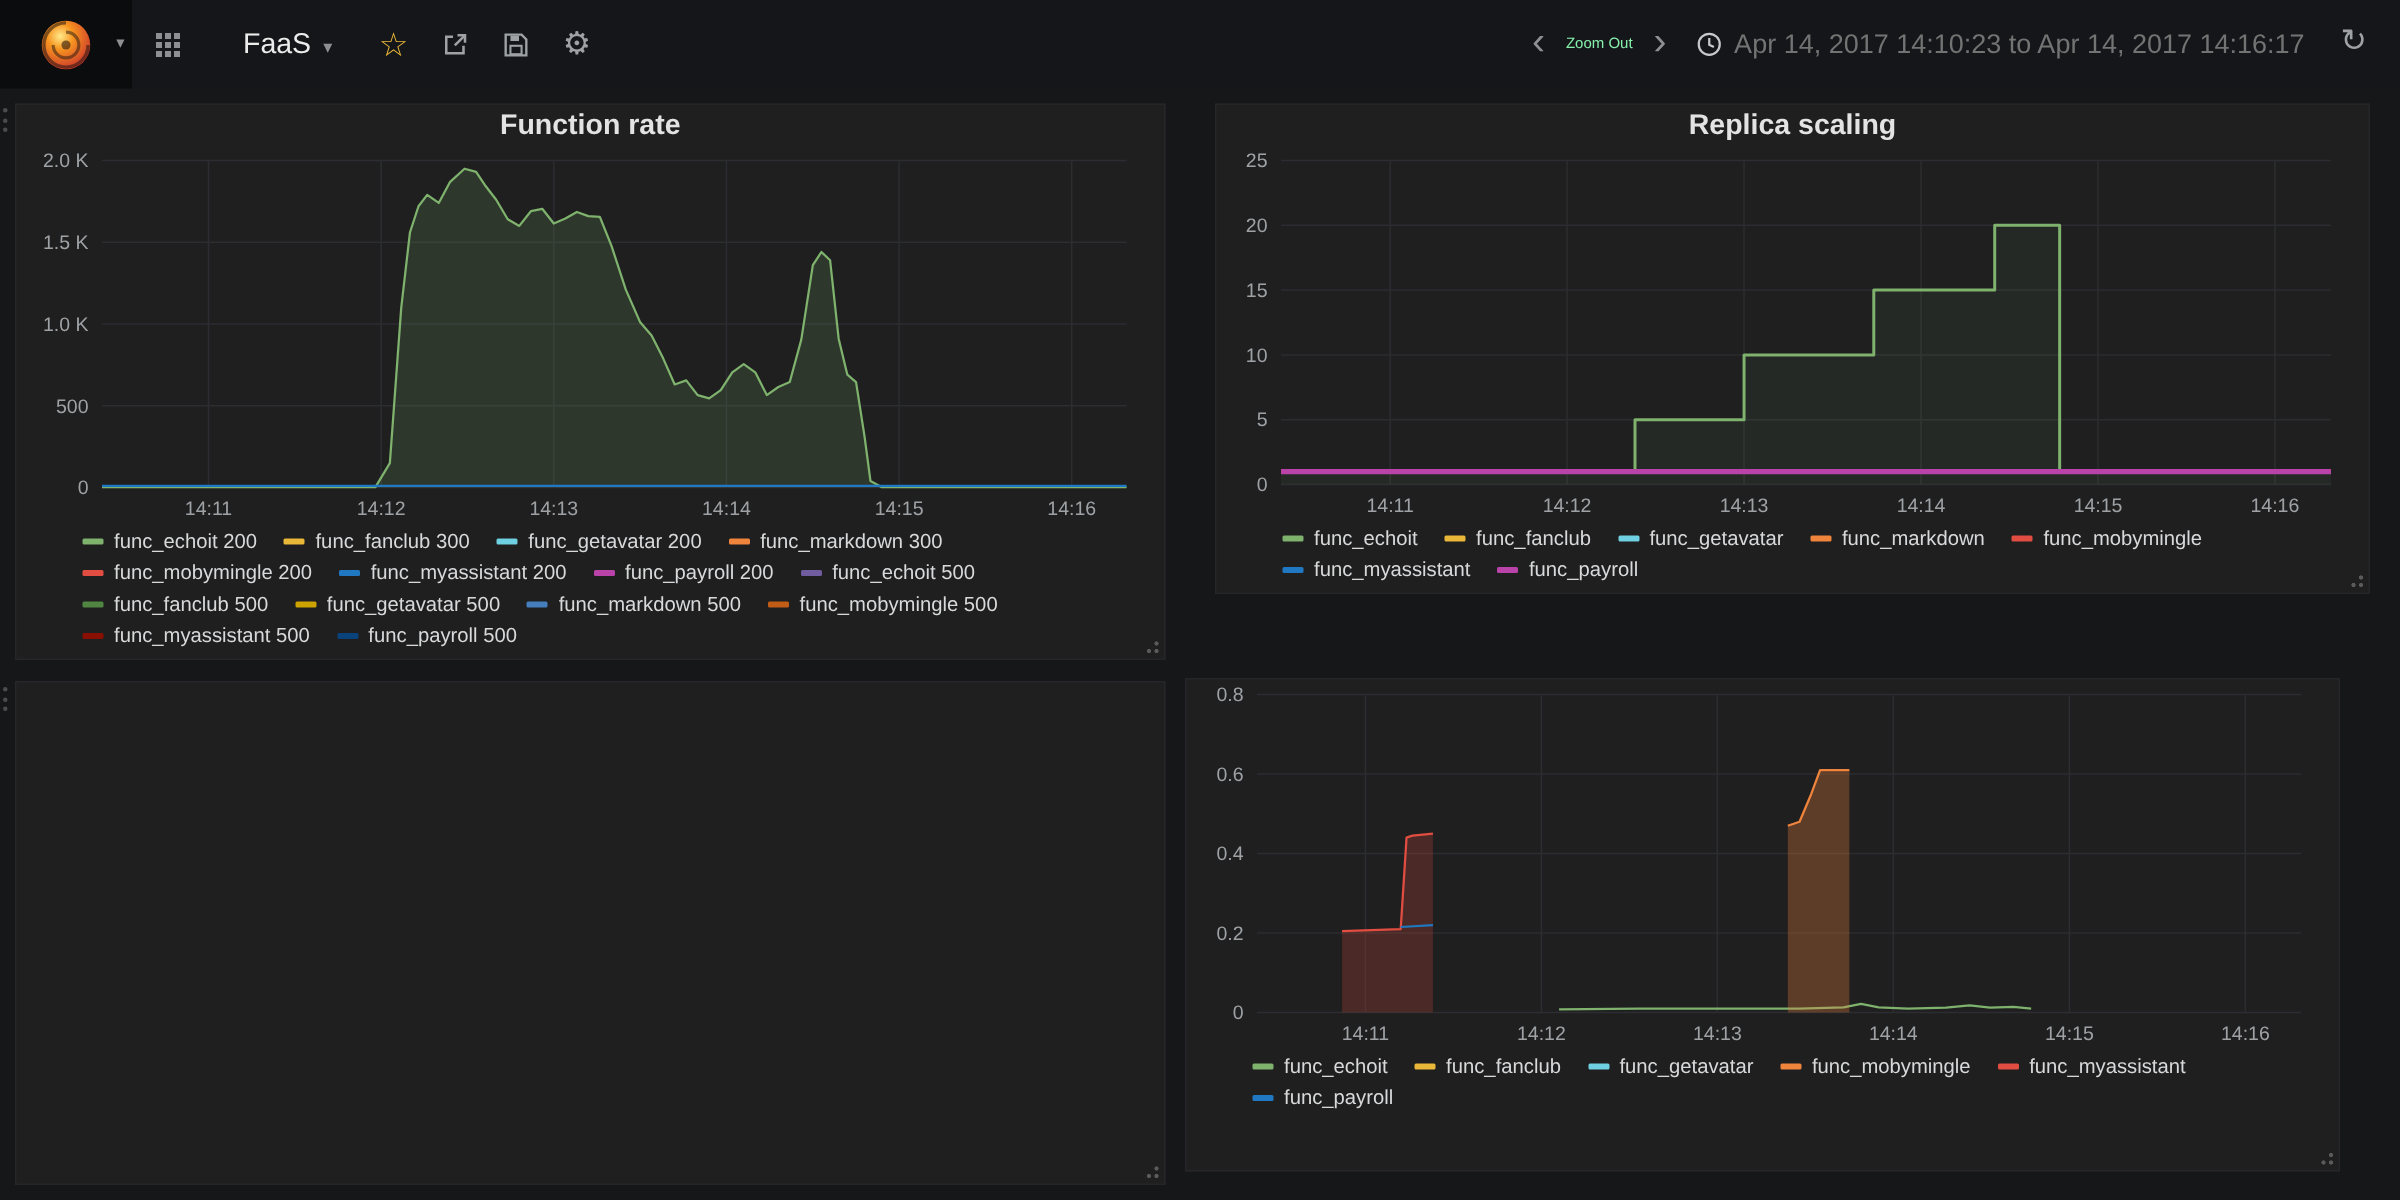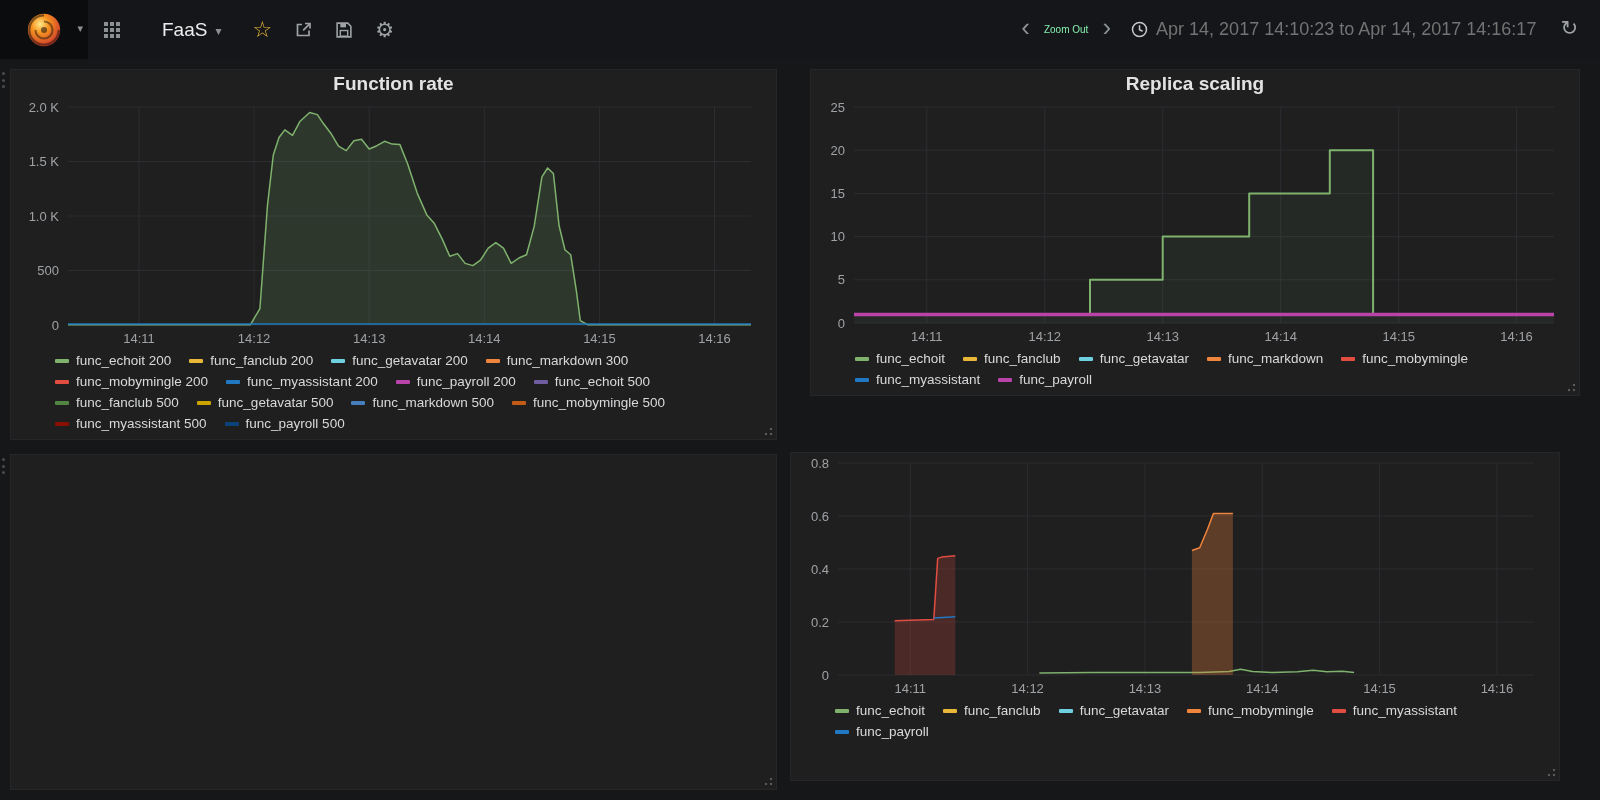--- a/index.html
+++ b/index.html
@@ -162,21 +162,21 @@
       <polyline points="52.0,227.8 234.3,227.8 243.9,211.7 251.5,108.1 257.3,58.0 263.0,40.5 268.8,32.9 276.5,38.3 284.1,24.2 293.7,15.5 301.4,17.6 307.2,26.3 314.8,36.2 322.5,49.2 330.2,53.6 337.9,43.8 345.5,42.2 353.2,52.0 360.9,48.7 368.6,44.3 376.2,47.1 383.9,47.6 391.6,66.7 401.2,96.1 410.8,117.9 418.4,126.6 426.1,141.9 433.8,159.3 441.5,156.6 449.1,166.4 456.8,168.6 464.5,163.1 472.2,151.2 479.8,145.7 487.5,151.2 495.2,166.4 502.9,161.0 510.5,157.7 518.2,129.4 525.9,79.8 531.6,71.0 537.4,76.5 543.1,128.8 548.9,152.8 554.7,157.7 560.4,194.2 564.3,223.6 571.9,227.8 735.0,227.8" fill="none" stroke="#7EB26D" stroke-width="1.5" stroke-linejoin="round"></polyline>
       <polyline points="52.0,226.9 735.0,226.9" fill="none" stroke="#1F78C1" stroke-width="1.5" stroke-linejoin="round"></polyline>
     </svg>
   <div class="legend">
       <span class="legend-item">
         <span class="legend-icon" style="background: rgb(126, 178, 109);"></span>
         <span>func_echoit 200</span>
       </span>
       <span class="legend-item">
         <span class="legend-icon" style="background: rgb(234, 184, 57);"></span>
-        <span>func_fanclub 200</span>
+        <span>func_fanclub 300</span>
       </span>
       <span class="legend-item">
         <span class="legend-icon" style="background: rgb(110, 208, 224);"></span>
         <span>func_getavatar 200</span>
       </span>
       <span class="legend-item">
         <span class="legend-icon" style="background: rgb(239, 132, 60);"></span>
         <span>func_markdown 300</span>
       </span>
       <span class="legend-item">

